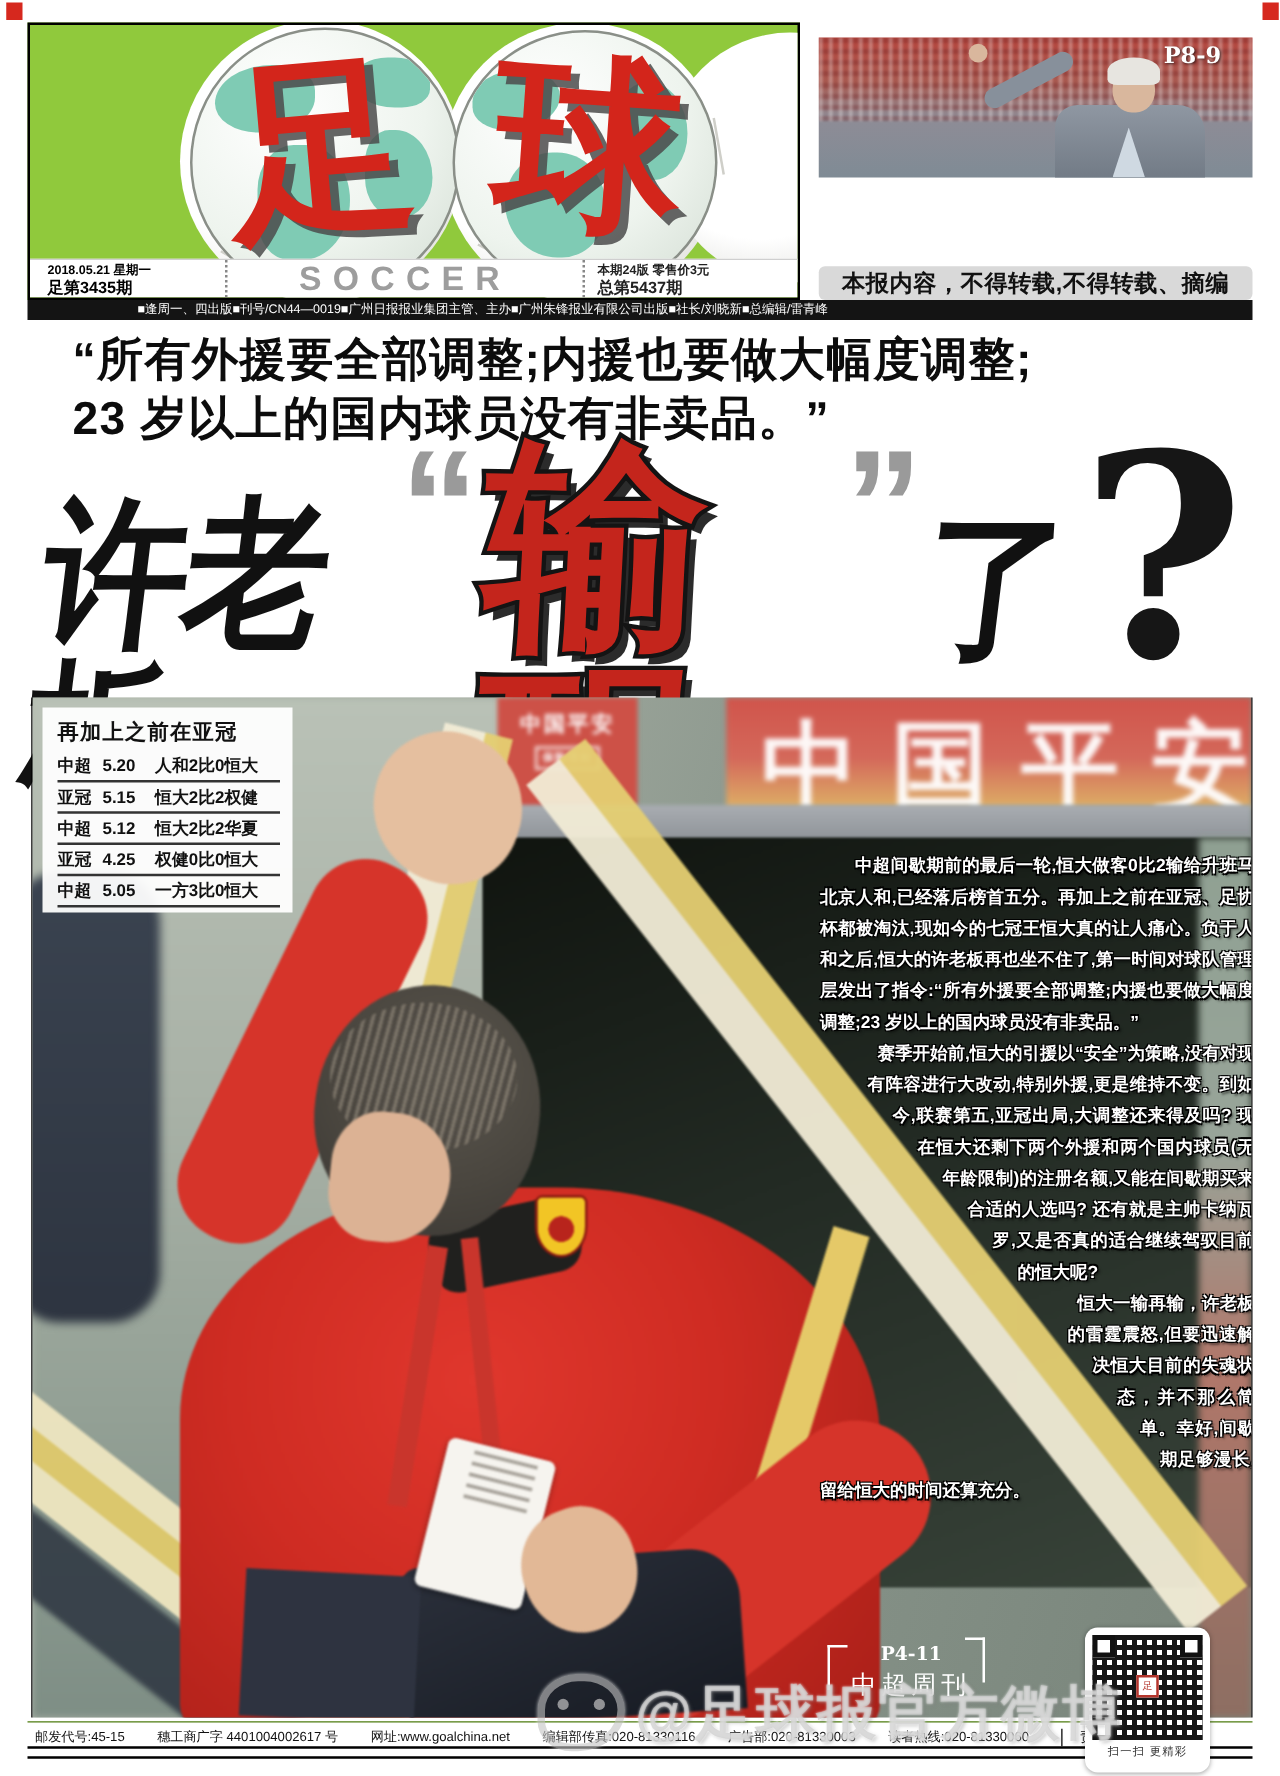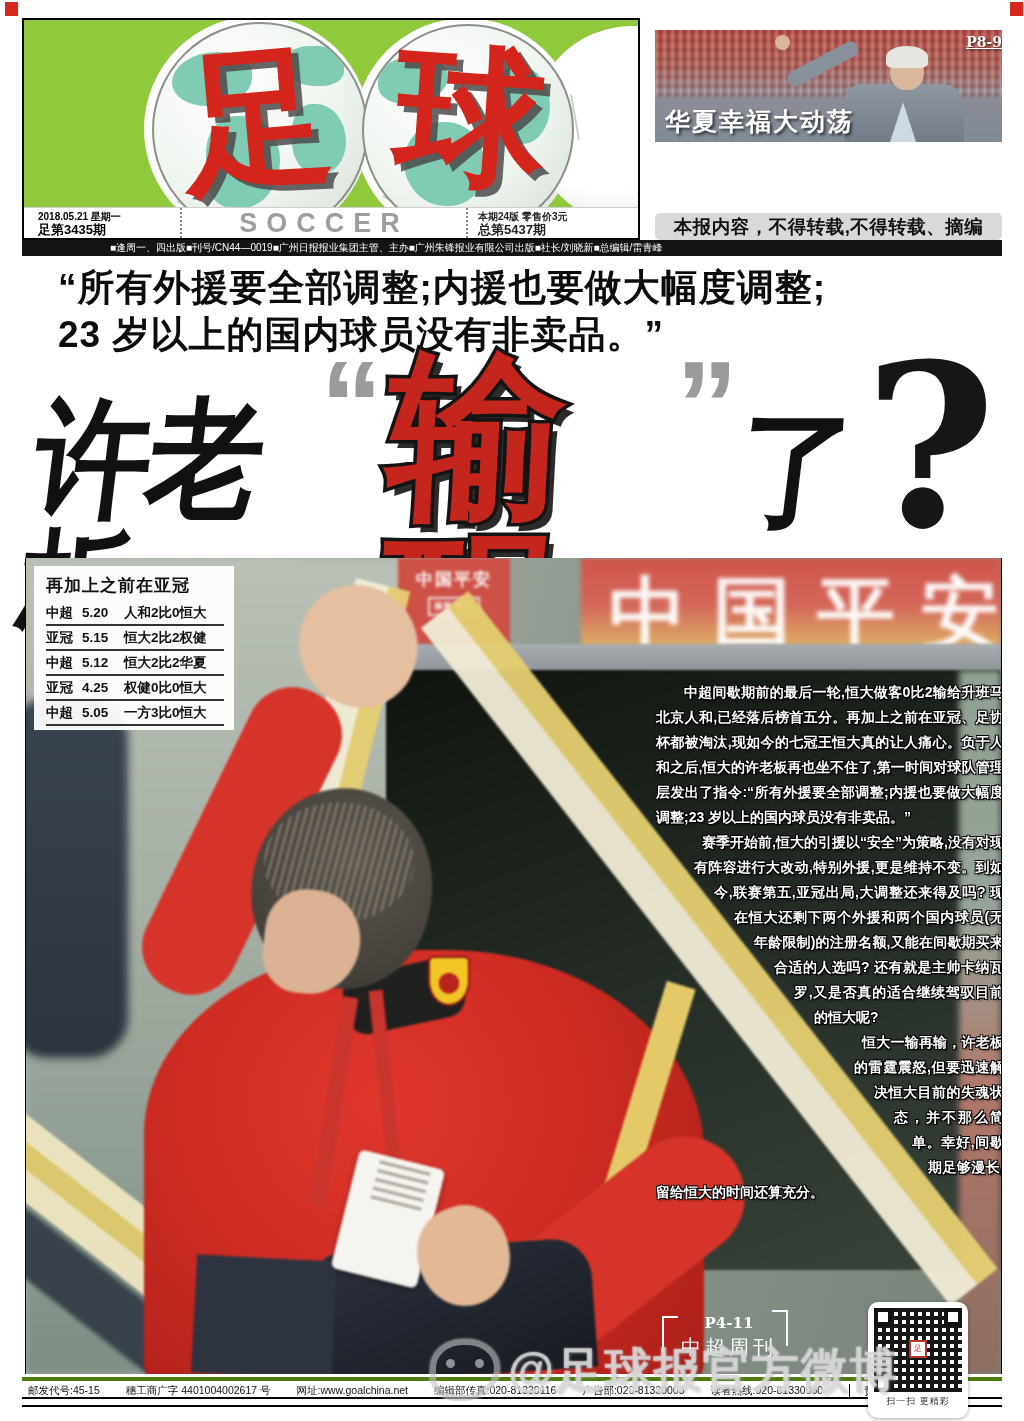--- a/index.html
+++ b/index.html
@@ -46,22 +46,22 @@
      background:linear-gradient(180deg,#8f97a2,#6f7883);}
   .ts-man-shirt{position:absolute;right:86px;bottom:0;width:26px;height:40px;background:#cfd9e2;
      clip-path:polygon(50% 0,100% 100%,0 100%);}
   .ts-man-head{position:absolute;right:78px;bottom:52px;width:34px;height:38px;border-radius:50% 50% 45% 45%;
      background:#d9b79d;}
   .ts-man-hair{position:absolute;right:74px;bottom:74px;width:42px;height:22px;border-radius:50% 50% 20% 20%;
      background:#e7e5e0;}
   .ts-man-arm{position:absolute;right:140px;bottom:70px;width:78px;height:16px;border-radius:8px;
      background:#87909b;transform:rotate(-28deg);}
   .ts-man-hand{position:absolute;right:212px;bottom:92px;width:15px;height:15px;border-radius:50%;background:#d9b79d;}
-  .ts-pageref{position:absolute;top:4px;right:0;color:#fff;font-weight:bold;font-size:14px;
-     font-family:"DejaVu Serif","Liberation Serif",serif;text-shadow:1px 1px 2px rgba(0,0,0,.6);text-decoration:underline;}
+  .ts-pageref{position:absolute;top:4px;right:25px;color:#fff;font-weight:bold;font-size:18px;
+     font-family:"DejaVu Serif","Liberation Serif",serif;text-shadow:1px 1px 2px rgba(0,0,0,.6);}
   .ts-title{position:absolute;left:10px;bottom:4px;color:#fff;font-weight:900;font-size:25px;
      letter-spacing:2px;text-shadow:2px 2px 3px rgba(0,0,0,.65);}
   .ts-body{margin-top:4px;font-size:12.5px;font-weight:bold;color:#1a1a1a;line-height:18.5px;
      text-align:justify;text-indent:2em;}
 
   
   .gray-banner{left:655px;top:213px;width:347px;height:27px;background:#d9d9d9;border-radius:5px;
      display:flex;align-items:center;justify-content:center;font-size:18.5px;font-weight:900;color:#111;
      letter-spacing:.5px;}
 
@@ -185,21 +185,21 @@
   .qr{position:relative;width:88px;height:84px;
      background-image:repeating-linear-gradient(0deg,#161616 0 4px,rgba(0,0,0,0) 4px 8px),
        repeating-linear-gradient(90deg,#161616 0 4px,#fff 4px 8px);}
   .qr .eye{position:absolute;width:18px;height:18px;background:#fff;border:4px solid #111;box-sizing:border-box;}
   .qr .e1{left:0;top:0;} .qr .e2{right:0;top:0;} .qr .e3{left:0;bottom:0;}
   .qr .logo{position:absolute;left:35px;top:32px;width:18px;height:18px;background:#fff;
      border:2px solid #b5352c;color:#b5352c;font-size:8px;line-height:14px;text-align:center;box-sizing:border-box;}
   .qr-cap{font-size:9px;color:#333;text-align:center;margin-top:3px;letter-spacing:1px;}
 
   
-  .bottom-bar{left:22px;top:1377px;width:980px;height:24px;border-top:4px solid #4d7c0f;
+  .bottom-bar{left:22px;top:1377px;width:980px;height:24px;border-top:1px solid #4d7c0f;
      box-sizing:border-box;display:flex;align-items:center;font-size:10.5px;color:#111;
      padding:0 6px;gap:0;}
   .bottom-bar::after{content:"";position:absolute;left:0;right:0;bottom:-6px;height:6px;
      border-top:2px solid #000;border-bottom:2px solid #000;}
   .bb-item{white-space:nowrap;margin-right:26px;}
   .bb-editor{border-left:1.5px solid #000;padding-left:14px;margin-right:0;}
 
   
   .watermark{left:430px;top:1322px;width:594px;height:96px;z-index:9;display:flex;align-items:center;
      pointer-events:none;}
@@ -258,21 +258,20 @@
 <div class="abs top-story">
   <div class="ts-photo">
     <div class="ts-crowd"></div>
     <div class="ts-man-arm"></div>
     <div class="ts-man-hand"></div>
     <div class="ts-man-suit"></div>
     <div class="ts-man-shirt"></div>
     <div class="ts-man-head"></div>
     <div class="ts-man-hair"></div>
     <div class="ts-pageref">P8-9</div>
-    <div class="ts-title">华夏幸福大动荡</div>
   </div>
 </div>
 
 <div class="abs gray-banner">本报内容，不得转载,不得转载、摘编</div>
 
 <div class="abs black-bar">■逢周一、四出版■刊号/CN44—0019■广州日报报业集团主管、主办■广州朱锋报业有限公司出版■社长/刘晓新■总编辑/雷青峰</div>
 
 <div class="abs quote-block">
   <div>“所有外援要全部调整;内援也要做大幅度调整;</div>
   <div>23 岁以上的国内球员没有非卖品。”</div>

